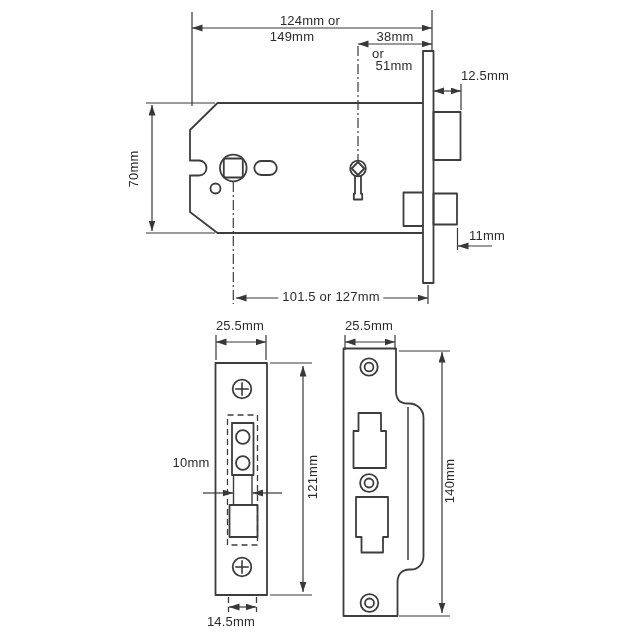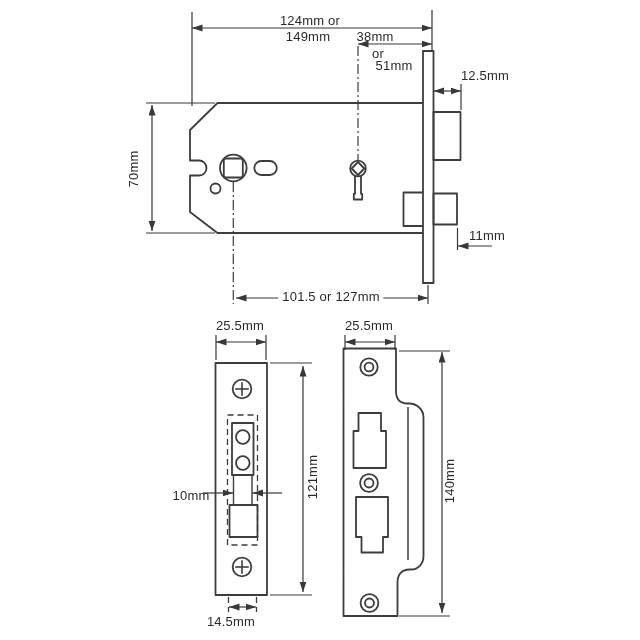--- a/index.html
+++ b/index.html
@@ -126,30 +126,30 @@
       <line x1="345" y1="335" x2="345" y2="350"></line>
       <line x1="395" y1="335" x2="395" y2="350"></line>
       <line x1="399" y1="351" x2="450" y2="351"></line>
       <line x1="399" y1="616" x2="450" y2="616"></line>
       <line x1="345" y1="342" x2="395" y2="342" marker-start="url(#ah)" marker-end="url(#ah)"></line>
       <line x1="442" y1="352" x2="442" y2="613" marker-start="url(#ah)" marker-end="url(#ah)"></line>
     </g>
   </svg>
 
   <div class="lbl" style="left:310px;top:21px">124mm or</div>
-  <div class="lbl" style="left:308px;top:37px">149mm</div>
-  <div class="lbl" style="left:375px;top:37px">38mm</div>
+  <div class="lbl" style="left:292px;top:37px">149mm</div>
+  <div class="lbl" style="left:395px;top:37px">38mm</div>
   <div class="lbl" style="left:378px;top:54px">or</div>
   <div class="lbl" style="left:394px;top:66px">51mm</div>
   <div class="lbl" style="left:485px;top:76px">12.5mm</div>
   <div class="lbl rot" style="left:134px;top:169px">70mm</div>
   <div class="lbl" style="left:487px;top:236px">11mm</div>
   <div class="lbl bg" style="left:331px;top:297px">101.5 or 127mm</div>
 
   <div class="lbl" style="left:240px;top:326px">25.5mm</div>
-  <div class="lbl" style="left:191px;top:496px">10mm</div>
+  <div class="lbl" style="left:191px;top:463px">10mm</div>
   <div class="lbl rot" style="left:313px;top:477px">121mm</div>
   <div class="lbl" style="left:231px;top:622px">14.5mm</div>
 
   <div class="lbl" style="left:369px;top:326px">25.5mm</div>
   <div class="lbl rot" style="left:450px;top:481px">140mm</div>
 
 </div>
 
 </body></html>

